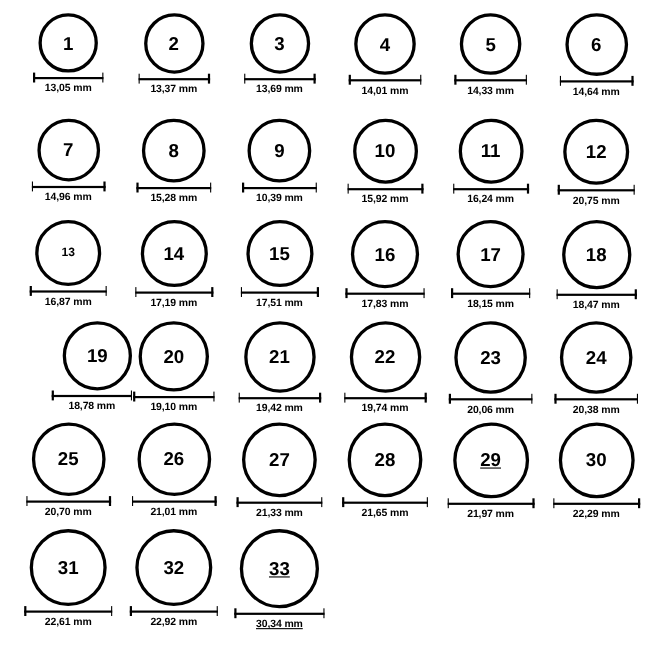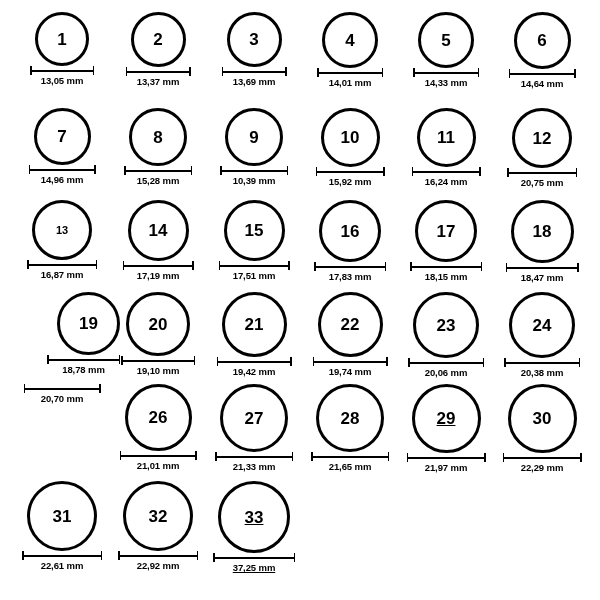--- a/index.html
+++ b/index.html
@@ -388,20 +388,23 @@
       <div class="dim-wrap">
         <div class="dim-bar" style="width: 76px;">
           <div class="line"></div>
           <div class="tick left"></div>
           <div class="tick right"></div>
         </div>
         <div class="dim-label">20,38 mm</div>
       </div>
     </div>
     <div class="ring-cell" style="left: 14px; top: 384px;">
+      <div class="ring-circle" style="width: 67px; height: 67px;">
+        <span class="ring-size" style="font-size: 17px;">25</span>
+      </div>
       <div class="dim-wrap">
         <div class="dim-bar" style="width: 77px;">
           <div class="line"></div>
           <div class="tick left"></div>
           <div class="tick right"></div>
         </div>
         <div class="dim-label">20,70 mm</div>
       </div>
     </div>
     <div class="ring-cell" style="left: 110px; top: 384px;">
@@ -498,16 +501,16 @@
     <div class="ring-cell" style="left: 206px; top: 481px; text-decoration: underline;">
       <div class="ring-circle" style="width: 72px; height: 72px;">
         <span class="ring-size" style="font-size: 17px;">33</span>
       </div>
       <div class="dim-wrap">
         <div class="dim-bar" style="width: 82px;">
           <div class="line"></div>
           <div class="tick left"></div>
           <div class="tick right"></div>
         </div>
-        <div class="dim-label">37,25 mm</div>
+        <div class="dim-label">30,34 mm</div>
       </div>
     </div>
   </div>
 
 </body></html>

